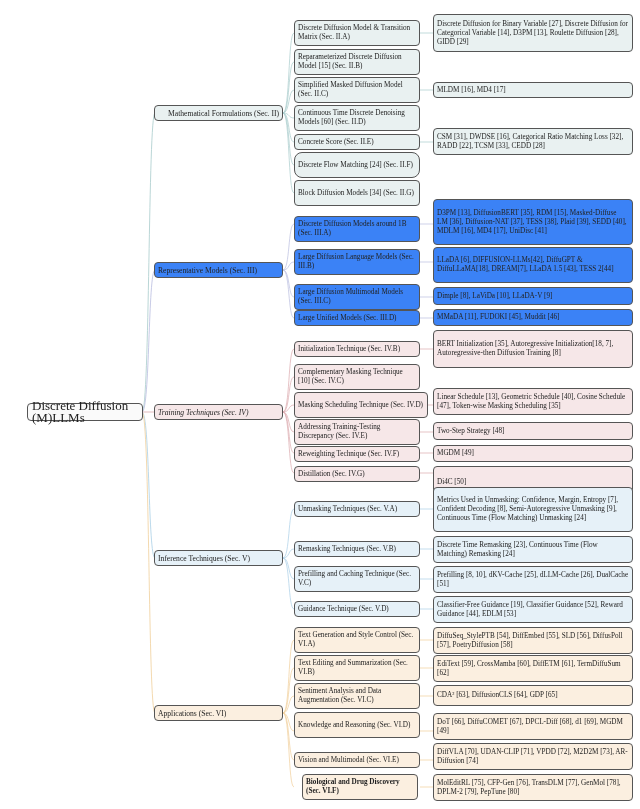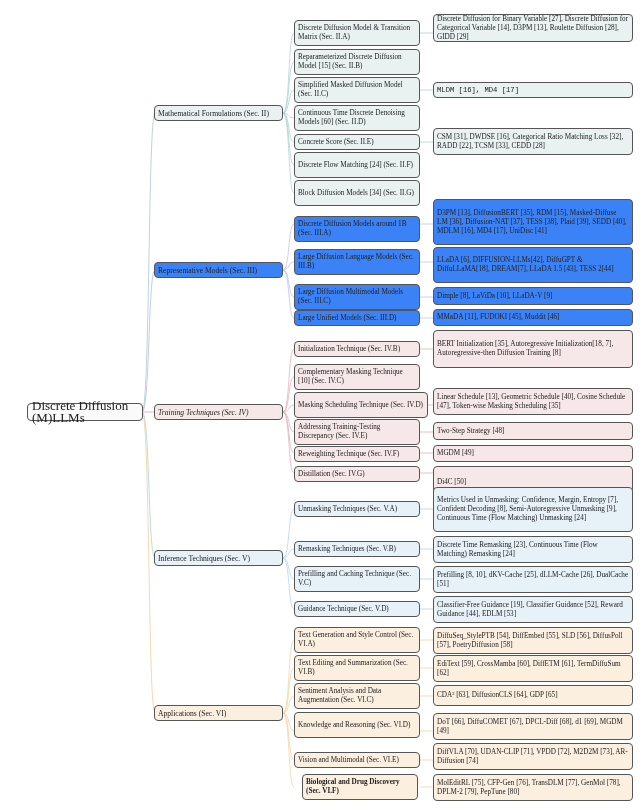--- a/index.html
+++ b/index.html
@@ -87,21 +87,21 @@
       <path d="M420 731 L433 731"></path>
       <path d="M420 760 L433 760"></path>
       <path d="M420 787 L433 787"></path>
   </g>
 </svg>
 
 <div class="box root" style="left:27px;top:403px;width:116px;height:18px;">
   <span class="t">Discrete Diffusion (M)LLMs</span>
 </div>
 
-<div class="box cat math" style="left:154px;top:105px;width:129px;height:16px;">
+<div class="box cat math" style="left:154px;top:105px;width:129px;height:16px;justify-content:flex-end;">
   <span class="t">Mathematical Formulations (Sec. II)</span>
   </div>
 <div class="box cat rep" style="left:154px;top:262px;width:129px;height:16px;">
   <span class="t">Representative Models (Sec. III)</span>
   </div>
 <div class="box cat train" style="left:154px;top:404px;width:129px;height:16px;font-style:italic;">
   <span class="t">Training Techniques (Sec. IV)</span>
   </div>
 <div class="box cat inf" style="left:154px;top:550px;width:129px;height:16px;">
   <span class="t">Inference Techniques (Sec. V)</span>
@@ -118,21 +118,21 @@
   </div>
 <div class="box math" style="left:294px;top:77px;width:126px;height:26px;">
     <span class="t">Simplified Masked Diffusion Model (Sec. II.C)</span>
   </div>
 <div class="box math" style="left:294px;top:105px;width:126px;height:26px;">
     <span class="t">Continuous Time Discrete Denoising Models [60] (Sec. II.D)</span>
   </div>
 <div class="box math" style="left:294px;top:134px;width:126px;height:16px;">
     <span class="t">Concrete Score (Sec. II.E)</span>
   </div>
-<div class="box math" style="left:294px;top:152px;width:126px;height:26px;">
+<div class="box math" style="left:294px;top:152px;width:126px;height:26px;border-radius:8px;">
     <span class="t">Discrete Flow Matching [24] (Sec. II.F)</span>
   </div>
 <div class="box math" style="left:294px;top:180px;width:126px;height:26px;">
     <span class="t">Block Diffusion Models [34] (Sec. II.G)</span>
   </div>
 
 <div class="box rep" style="left:294px;top:216px;width:126px;height:26px;">
     <span class="t">Discrete Diffusion Models around 1B (Sec. III.A)</span>
   </div>
 <div class="box rep" style="left:294px;top:249px;width:126px;height:26px;">
@@ -189,24 +189,24 @@
 <div class="box app" style="left:294px;top:712px;width:126px;height:26px;">
     <span class="t">Knowledge and Reasoning (Sec. VI.D)</span>
   </div>
 <div class="box app" style="left:294px;top:752px;width:126px;height:16px;">
     <span class="t">Vision and Multimodal (Sec. VI.E)</span>
   </div>
 <div class="box app" style="left:302px;top:774px;width:116px;height:26px;font-weight:bold;">
     <span class="t">Biological and Drug Discovery (Sec. VI.F)</span>
   </div>
 
-<div class="box math" style="left:433px;top:14px;width:200px;height:28px;">
+<div class="box math" style="left:433px;top:14px;width:200px;height:38px;">
     <span class="t">Discrete Diffusion for Binary Variable [27], Discrete Diffusion for Categorical Variable [14], D3PM [13], Roulette Diffusion [28], GIDD [29]</span>
   </div>
-<div class="box math" style="left:433px;top:82px;width:200px;height:16px;font-family:Liberation Mono, monospace;">
+<div class="box math" style="left:433px;top:82px;width:200px;height:16px;">
     <span class="t">MLDM [16], MD4 [17]</span>
   </div>
 <div class="box math" style="left:433px;top:128px;width:200px;height:27px;">
     <span class="t">CSM [31], DWDSE [16], Categorical Ratio Matching Loss [32], RADD [22], TCSM [33], CEDD [28]</span>
   </div>
 
 <div class="box rep" style="left:433px;top:199px;width:200px;height:46px;">
     <span class="t">D3PM [13], DiffusionBERT [35], RDM [15], Masked-Diffuse LM [36], Diffusion-NAT [37], TESS [38], Plaid [39], SEDD [40], MDLM [16], MD4 [17], UniDisc [41]</span>
   </div>
 <div class="box rep" style="left:433px;top:247px;width:200px;height:36px;">

